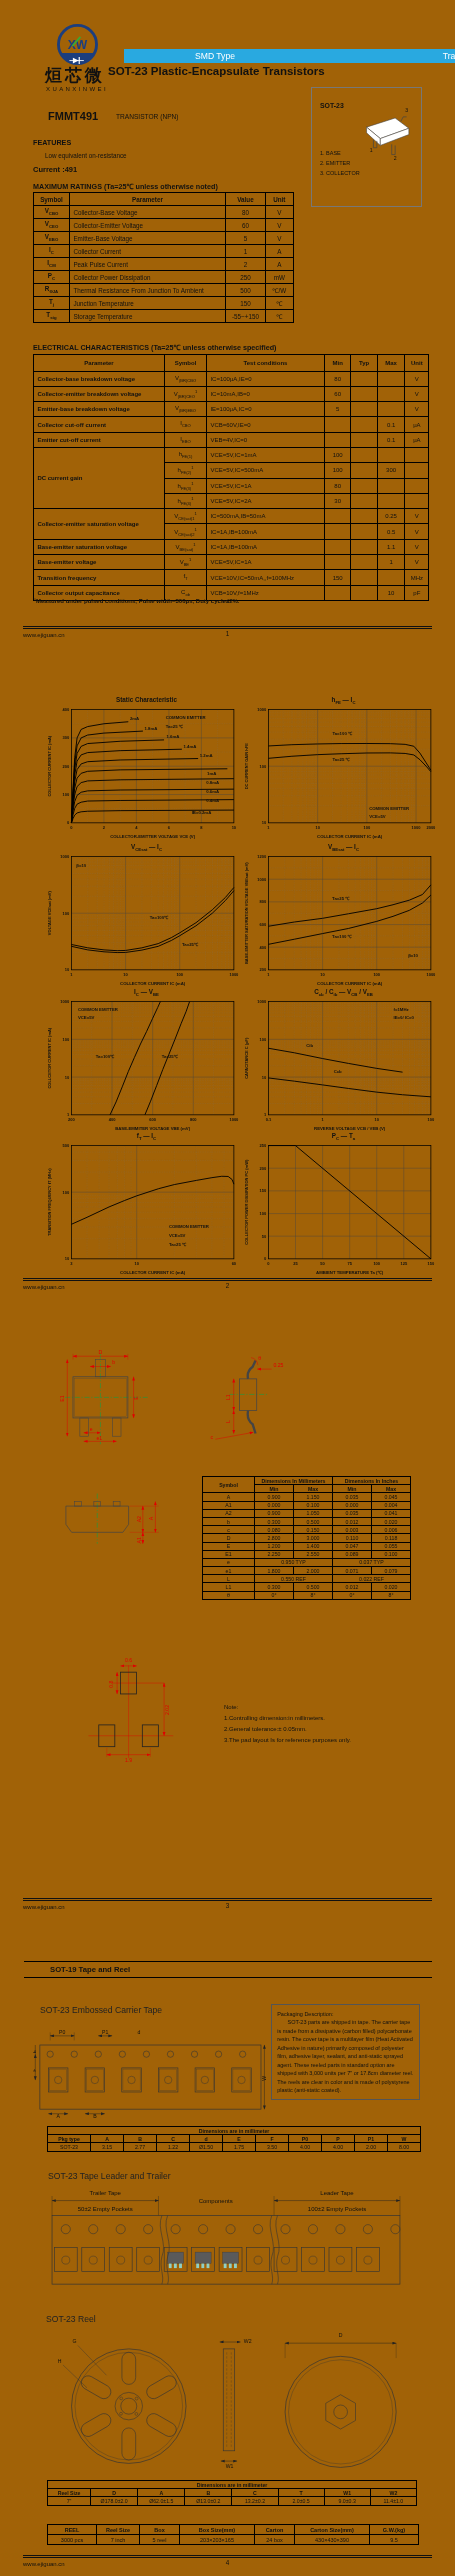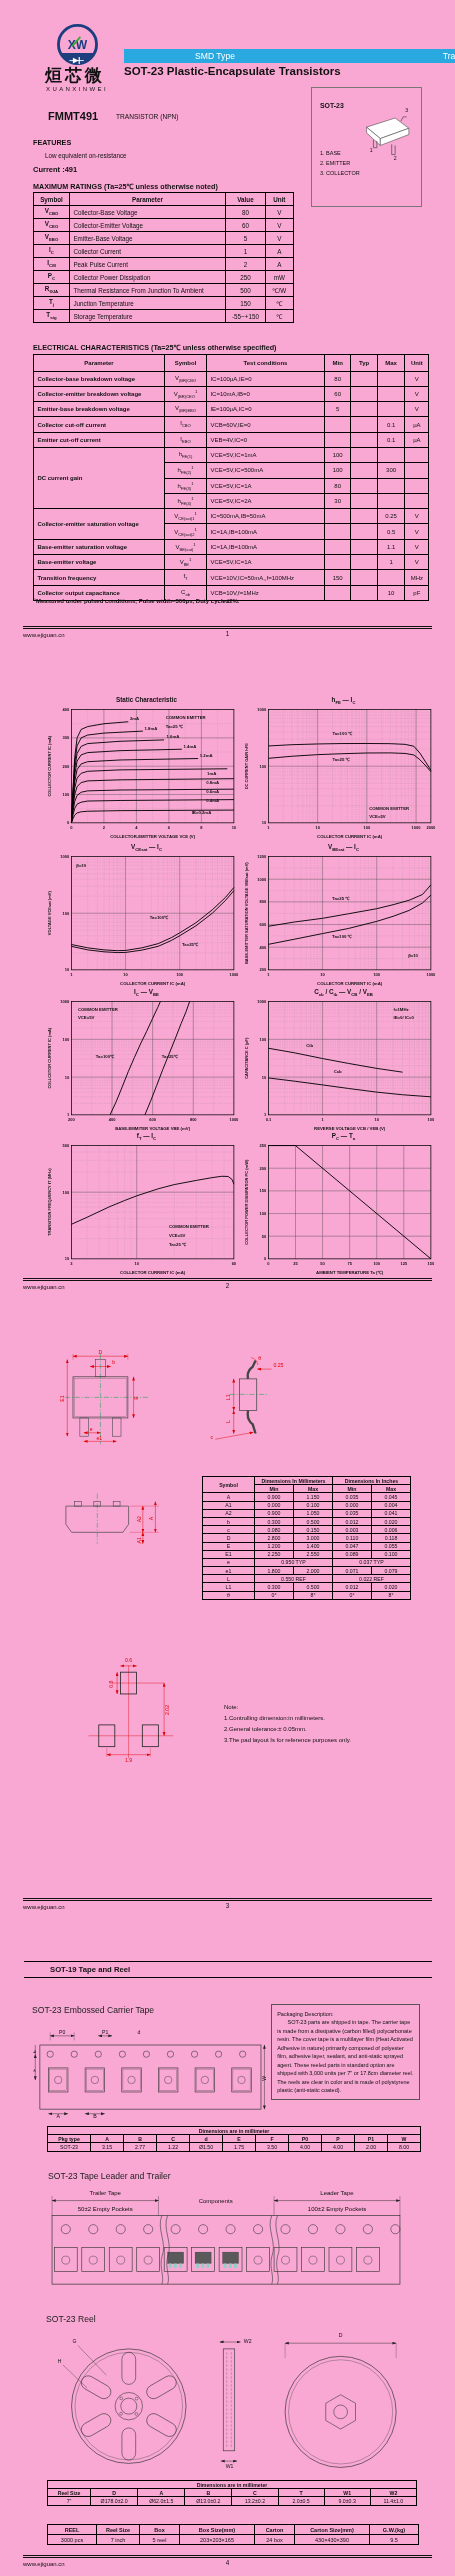--- a/index.html
+++ b/index.html
@@ -1,16 +1,16 @@
 <!DOCTYPE html>
 <html style="font-size:9.2px"><head>
 <meta charset="utf-8">
 <style>
   html,body{margin:0;padding:0;background:#9a9a9a;}
-  .page{position:relative;width:455px;height:2576px;background:#f9a8d4;margin:0 auto;
+  .page{position:relative;width:455px;height:2576px;background:#a16207;margin:0 auto;
         font-family:"Liberation Sans",sans-serif;color:#111;overflow:hidden;}
   .abs{position:absolute;}
   .b{font-weight:bold;}
   svg{font-family:"Liberation Sans",sans-serif;}
   sub{font-size:68%;} sup{font-size:68%;}
   
   .bluebar{background:#29A9E0;color:#fff;display:flex;justify-content:space-between;
            align-items:center;font-size:8.6px;padding:0 5.7px 0 71px;}
   .doctitle{font-size:11.5px;font-weight:bold;letter-spacing:0px;}
   .brand-cn{font-size:17px;font-weight:bold;letter-spacing:2.9px;}
@@ -70,21 +70,21 @@
     <line x1="42" y1="59" x2="42" y2="71" stroke="#fff" stroke-width="2"></line>
     <line x1="25" y1="65" x2="50" y2="65" stroke="#fff" stroke-width="1.5"></line>
   </svg>
   <div class="abs brand-cn" style="left:45px;top:64px">烜芯微</div>
   <div class="abs brand-en" style="left:46px;top:86px">XUANXINWEI</div>
 
   <div class="abs bluebar" style="left:124px;top:49px;width:290px;height:13.8px">
     <span>SMD Type</span>
     <span>Transistors</span>
   </div>
-  <div class="abs doctitle" style="left:124px;top:65px">SOT-23 Plastic-Encapsulate Transistors</div>
+  <div class="abs doctitle" style="left:108px;top:65px">SOT-23 Plastic-Encapsulate Transistors</div>
 
   <div class="abs b" style="left:48px;top:110px;font-size:11px">FMMT491</div>
   <div class="abs" style="left:116px;top:113px;font-size:6.6px">TRANSISTOR (NPN)</div>
 
   <div class="abs pkgbox" style="left:311px;top:87px;width:109px;height:118px">
     <div class="abs b" style="left:8px;top:13.8px;font-size:6.9px">SOT-23</div>
     <svg class="abs" style="right:3.4px;top:15px" width="64" height="62" viewBox="0 0 112 108">
       <path d="M22 42 L72 26 L96 44 L46 62 Z" fill="#fff" stroke="#444" stroke-width="1"></path>
       <path d="M22 42 L46 62 L46 74 L22 52 Z" fill="#fff" stroke="#444" stroke-width="1"></path>
       <path d="M46 62 L96 44 L96 55 L46 74 Z" fill="#fff" stroke="#444" stroke-width="1"></path>
@@ -971,21 +971,21 @@
     </div>
 
   <div class="abs pfoot" style="top:1898px">
     <div class="rule2"></div>
     <div class="row"><span>www.ejiguan.cn</span>
       <span class="pg">3</span></div>
   </div>
 
   <div class="abs section" style="top:1961px">SOT-19 Tape and Reel</div>
 
-  <div class="abs subtt" style="left:32px;top:2005px">SOT-23  Embossed Carrier Tape</div>
+  <div class="abs subtt" style="left:40px;top:2005px">SOT-23  Embossed Carrier Tape</div>
   <svg class="abs" id="carrier-svg" style="left:33px;top:2023px" width="236" height="99" viewBox="0 0 412 172">
       <text x="51" y="18" font-size="9" fill="#111" text-anchor="middle">P0</text>
       <text x="126" y="18" font-size="9" fill="#111" text-anchor="middle">P1</text>
       <text x="185" y="18" font-size="9" fill="#111" text-anchor="middle">d</text>
       <text x="6" y="50" font-size="9" fill="#111" text-anchor="middle" transform="rotate(-90 6 50)">E</text>
       <text x="6" y="82" font-size="9" fill="#111" text-anchor="middle" transform="rotate(-90 6 82)">F</text>
       <text x="407" y="96" font-size="9" fill="#111" text-anchor="middle" transform="rotate(-90 407 96)">W</text>
       <text x="44" y="166" font-size="9" fill="#111" text-anchor="middle">A</text>
       <text x="108" y="166" font-size="9" fill="#111" text-anchor="middle">B</text>
       <rect x="12" y="38" width="386" height="112" fill="none" stroke="#333" stroke-width="1.2"></rect>

